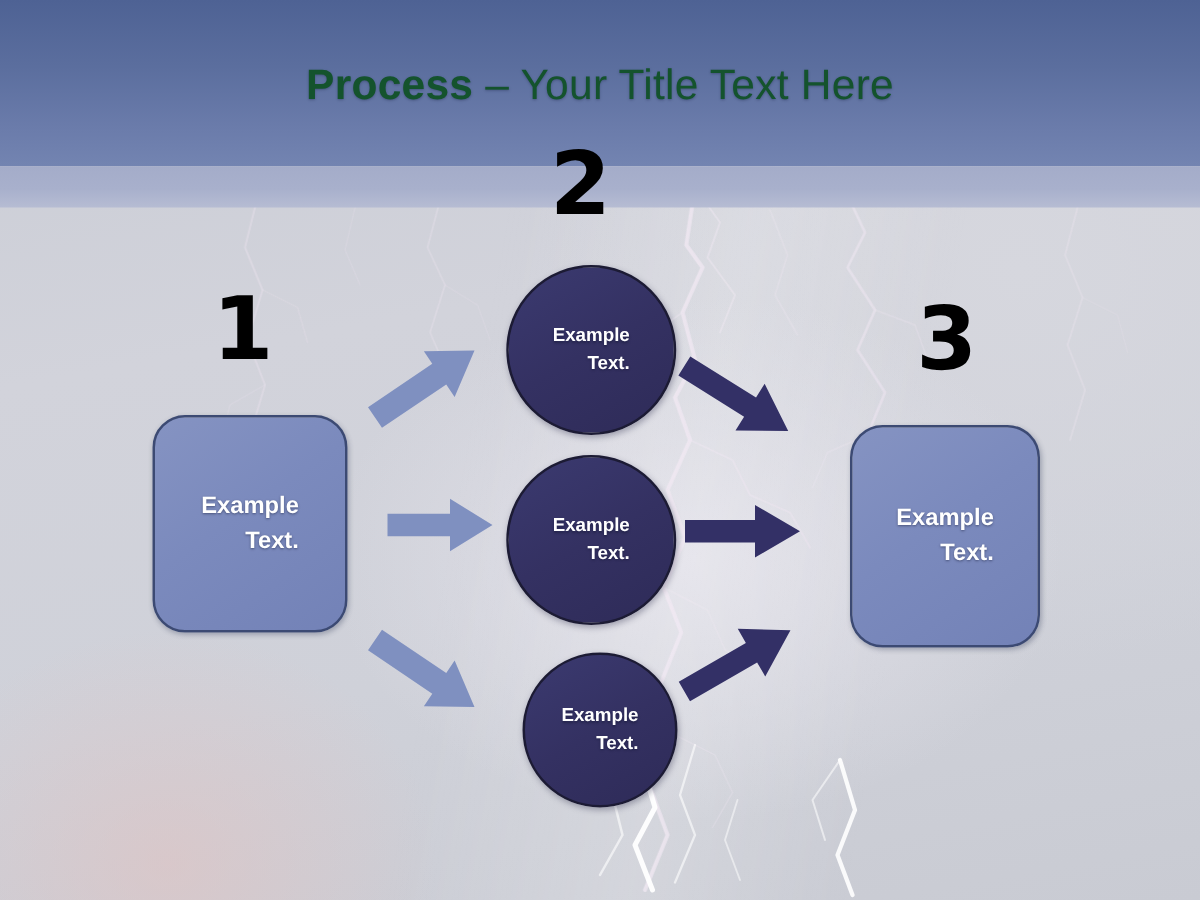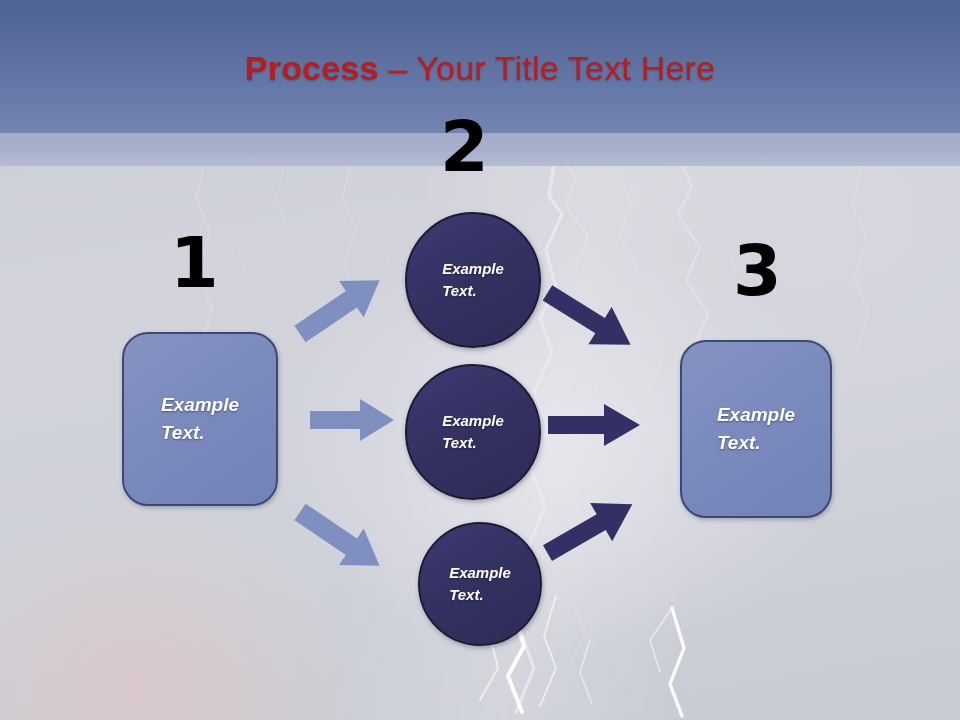--- a/index.html
+++ b/index.html
@@ -56,21 +56,21 @@
     width: 960px;
     height: 33px;
     background: linear-gradient(180deg, #a4acc9 0%, #a8b0cc 55%, #b6bcd3 100%);
   }
 
   .slide-title {
     position: absolute;
     left: 0; top: 48px;
     width: 960px;
     text-align: center;
-    color: #b91c1c;
+    color: #14532d;
     font-size: 34px;
     line-height: 40px;
     letter-spacing: 0.2px;
     white-space: nowrap;
     font-weight: 400;
     text-shadow: 0 1px 2px rgba(20,30,60,0.35);
   }
   .slide-title .strong { font-weight: 700; }
 
   
@@ -113,22 +113,21 @@
     align-items: center;
     justify-content: center;
   }
   #circle-top { left: 405px; top: 212px; width: 136px; height: 136px; }
   #circle-mid { left: 405px; top: 364px; width: 136px; height: 136px; }
   #circle-bot { left: 418px; top: 522px; width: 124px; height: 124px; }
 
   .node-label {
     color: #ffffff;
     font-weight: 700;
-    font-style: italic;
-    text-align: left;
+    text-align: right;
     line-height: 1.45;
     text-shadow: 0 1px 2px rgba(10,15,40,0.45);
     pointer-events: none;
   }
   .node-box .node-label { font-size: 19px; }
   .node-circle .node-label { font-size: 15px; }
 
   
   .arrow { position: absolute; }
   .arrow svg { display: block; overflow: visible; }

